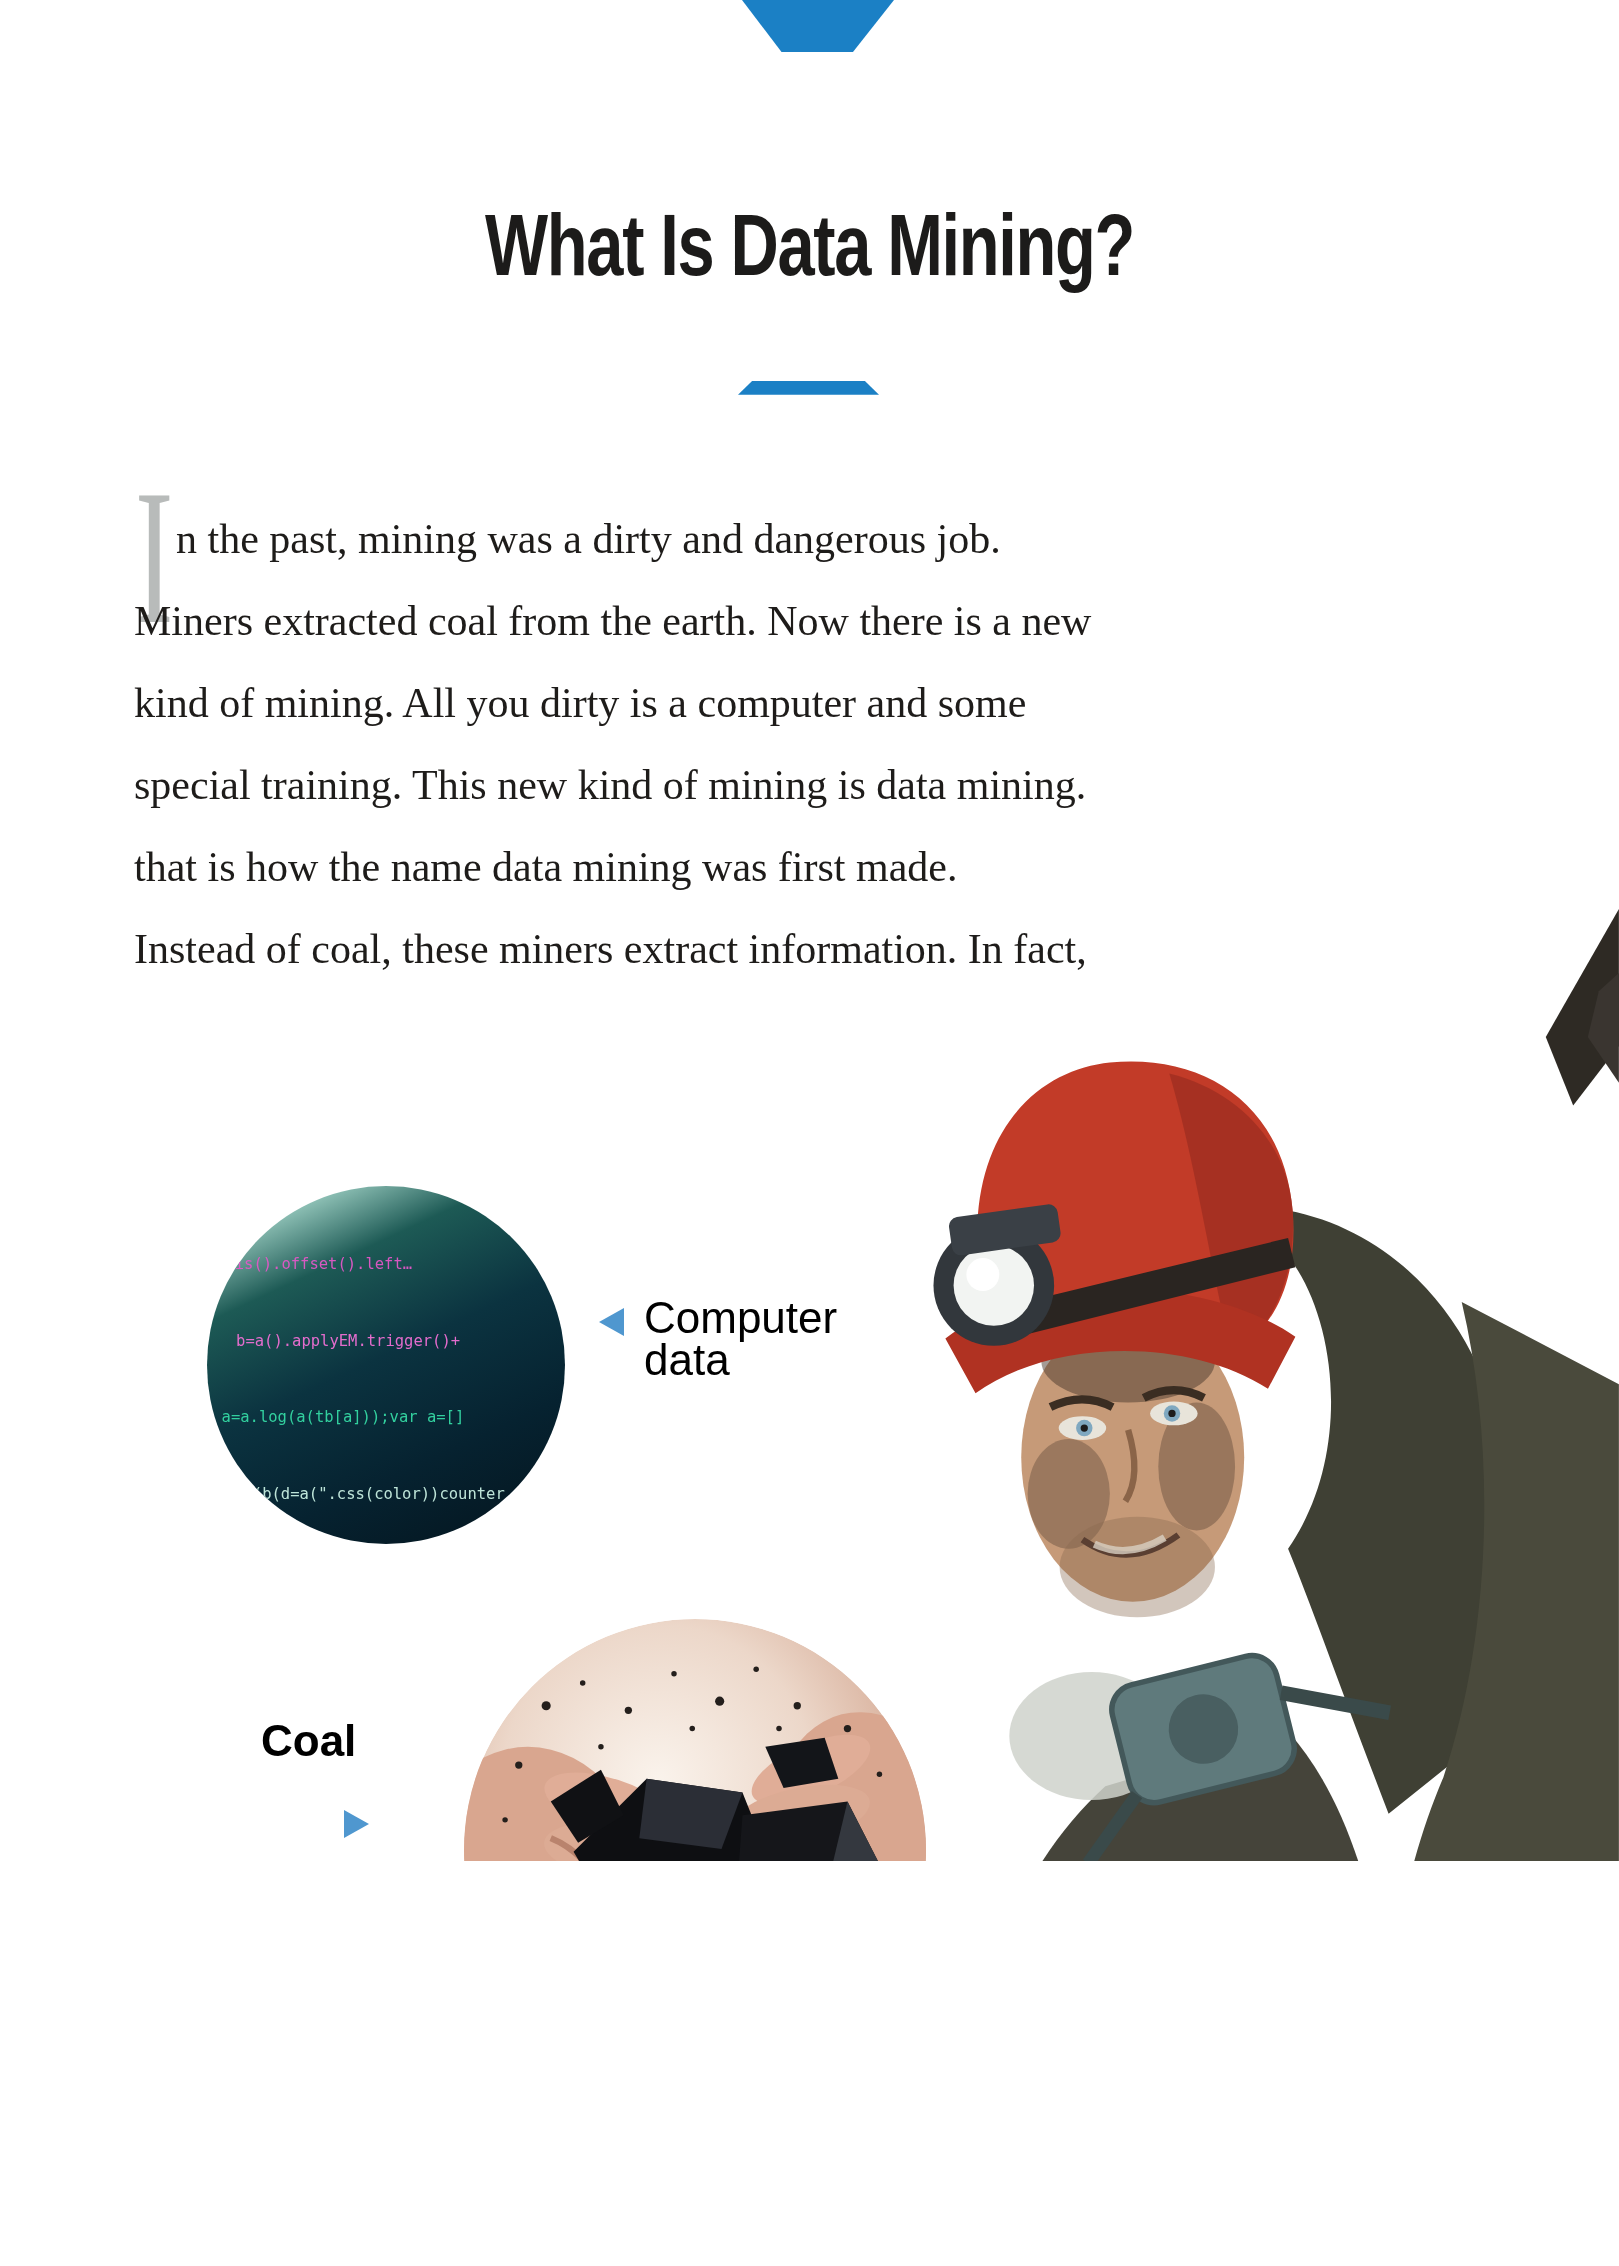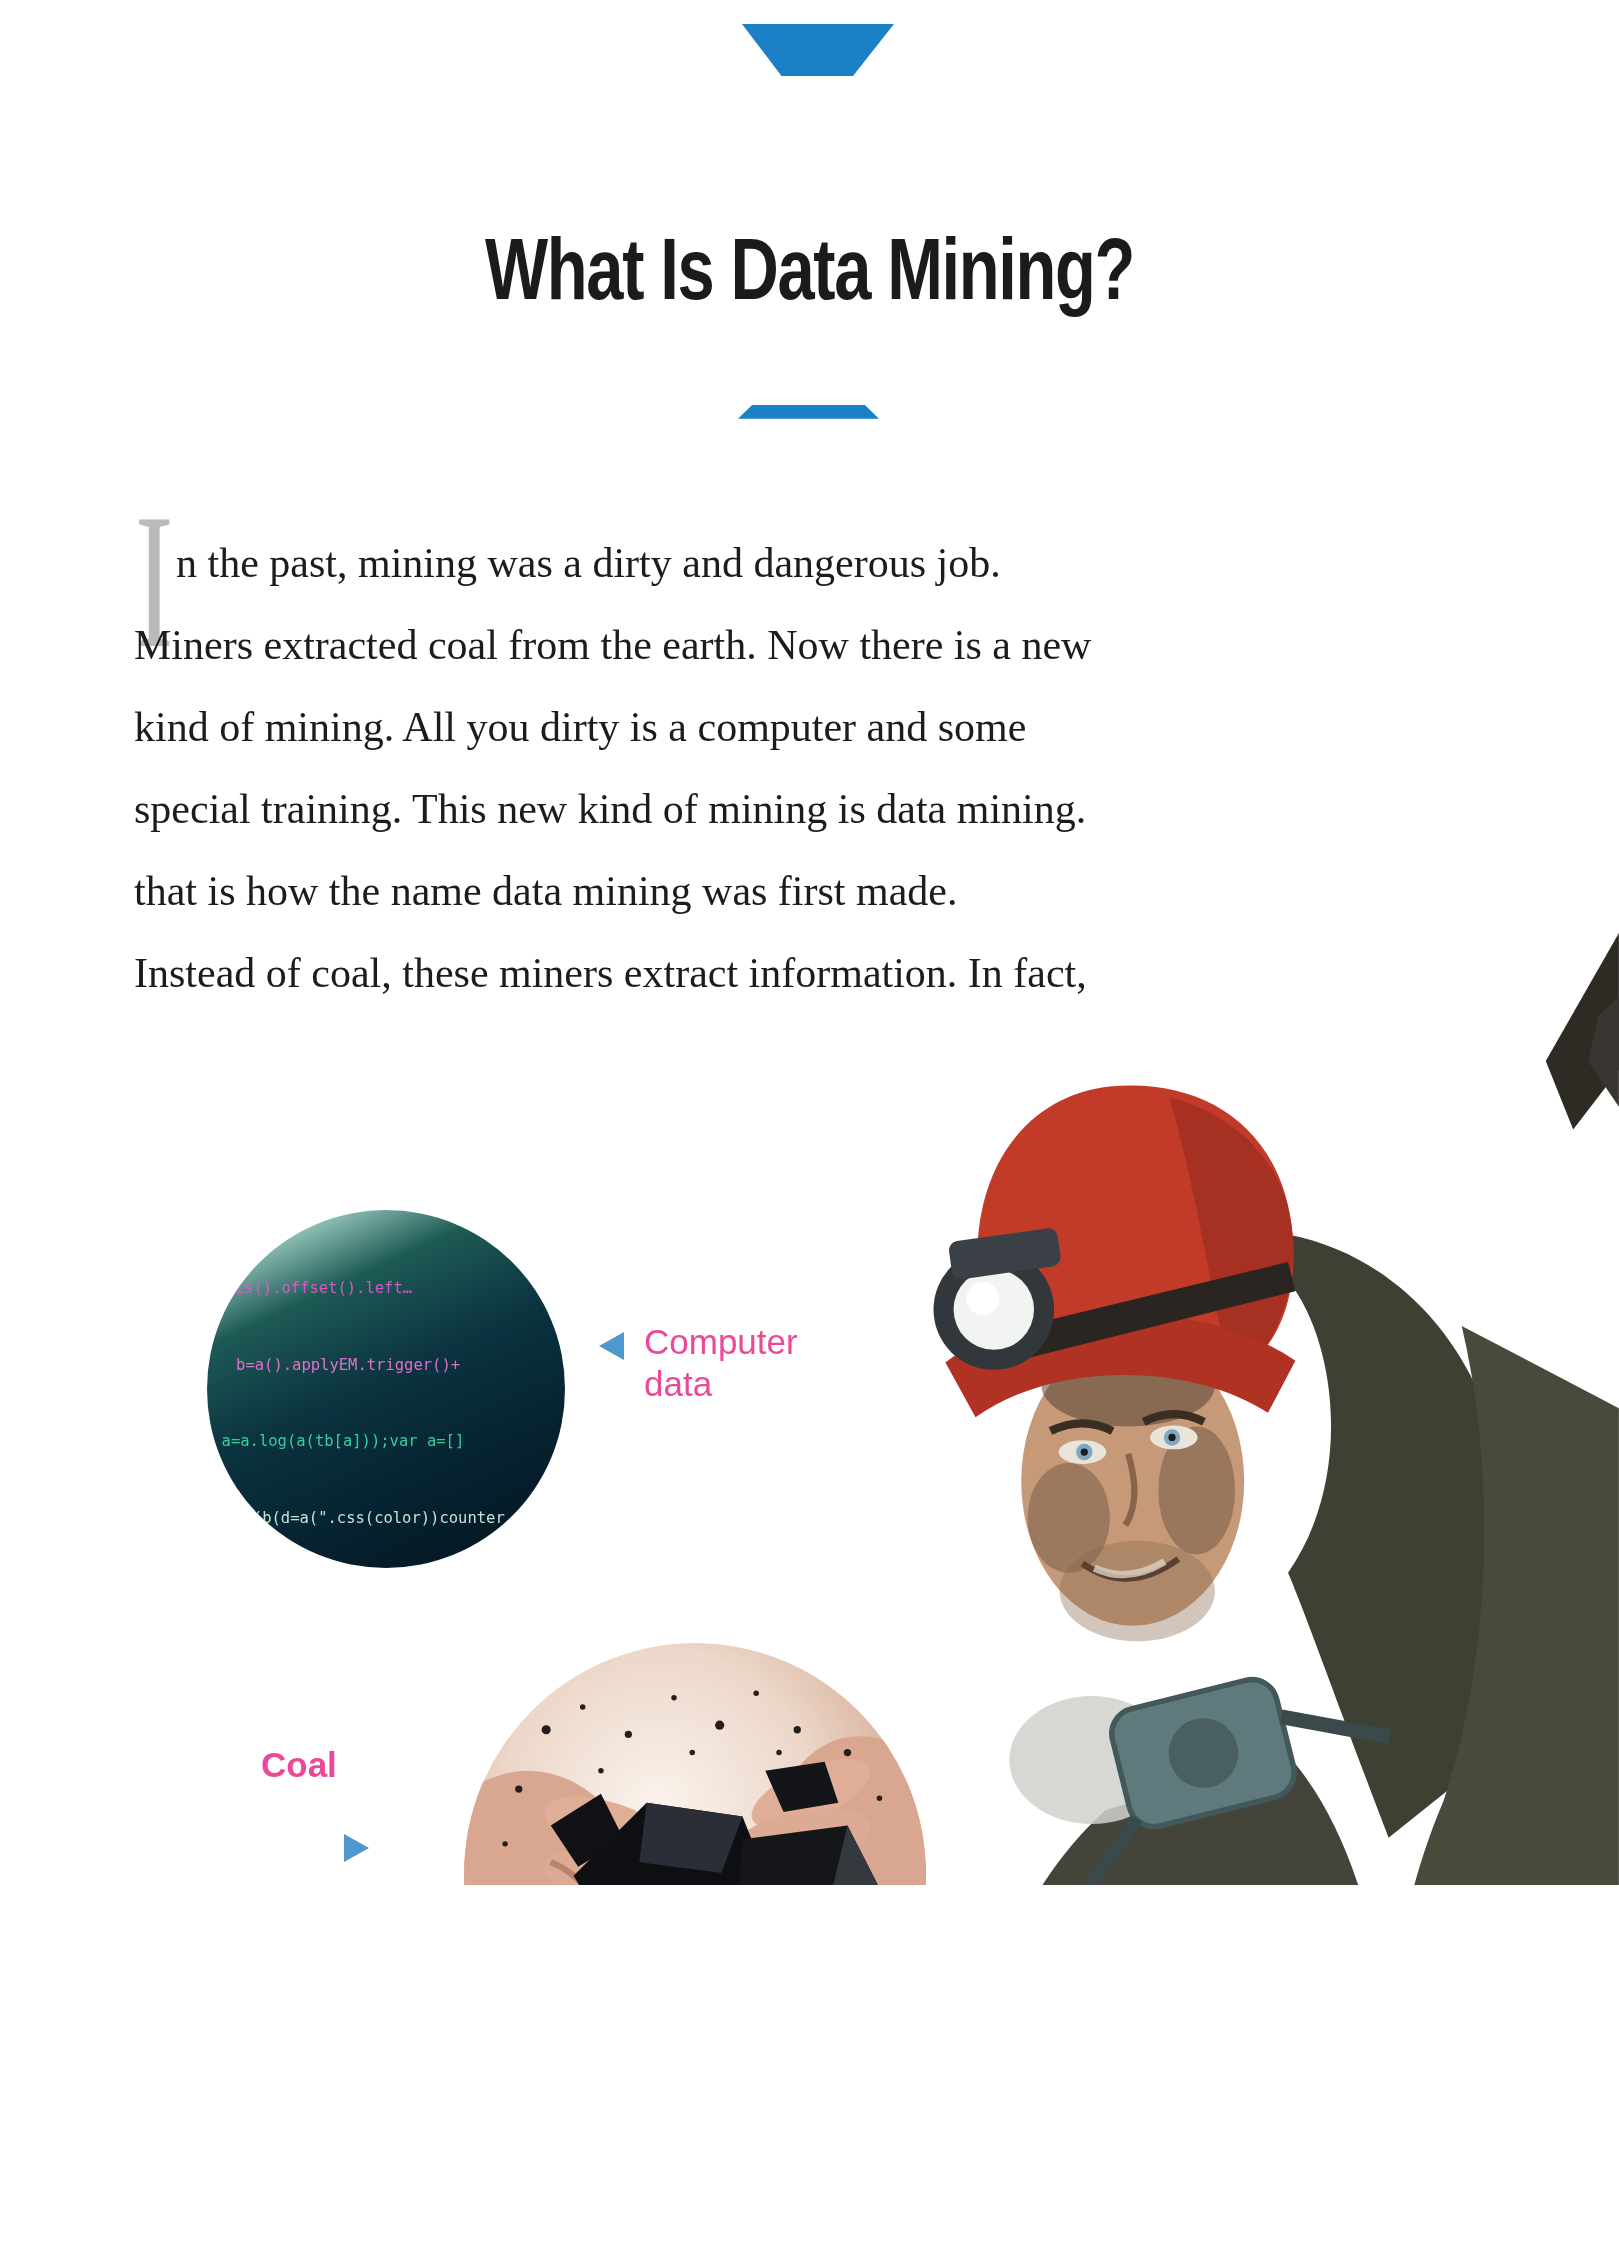--- a/index.html
+++ b/index.html
@@ -1,17 +1,17 @@
 <!DOCTYPE html>
 <html style="font-size:14.6px"><head>
 <meta charset="utf-8">
 <style>
   html,body{margin:0;padding:0;background:#ffffff;}
   .canvas{position:relative;width:1619px;height:1861px;background:#ffffff;overflow:hidden;
-          font-family:"Liberation Sans",sans-serif;margin-top:24px;}
+          font-family:"Liberation Sans",sans-serif;}
 
   
   .top-trapezoid{position:absolute;left:742px;top:0;width:152px;height:52px;background:#1b80c5;
                  clip-path:polygon(0 0,100% 0,73% 100%,26% 100%);}
 
   
   .title{position:absolute;left:0;top:194px;width:1619px;text-align:center;
          font-size:88px;font-weight:bold;color:#1c1b1a;letter-spacing:-1.8px;
          transform:scaleX(0.76);transform-origin:50% 50%;white-space:nowrap;}
 
@@ -42,21 +42,21 @@
   .code-lines .cl:nth-child(5){color:#3bd48f;}
   .code-lines .cl:nth-child(6){color:#49e0c8;padding-left:12.8px;}
   .code-lines .cl:nth-child(7){color:#def7ee;padding-left:3.7px;}
   .code-lines .cl:nth-child(8){color:#2fc89a;padding-left:24px;}
   .code-lines .cl:nth-child(9){color:#7ae8c4;padding-left:7.3px;}
   .code-lines .cl:nth-child(10){color:#29b38a;padding-left:31px;}
   .code-lines .cl:nth-child(11){color:#1fa078;padding-left:55px;}
   .code-lines .cl:nth-child(12){color:#157a5c;padding-left:82px;}
 
   
-  .caption{color:#ec4899;font-size:35px;line-height:42px;}
+  .caption{color:#000000;font-size:44px;line-height:42px;}
   .computer-data-caption{position:absolute;left:644px;top:1297px;}
   .coal-caption{position:absolute;left:261px;top:1720px;font-weight:bold;}
   .tri-left{position:absolute;left:599px;top:1308px;width:0;height:0;
             border-top:14.6px solid transparent;border-bottom:14.6px solid transparent;
             border-right:25px solid #4f97cf;}
   .tri-right{position:absolute;left:344px;top:1810px;width:0;height:0;
              border-top:14.6px solid transparent;border-bottom:14.6px solid transparent;
              border-left:25px solid #4f97cf;}
 
   

